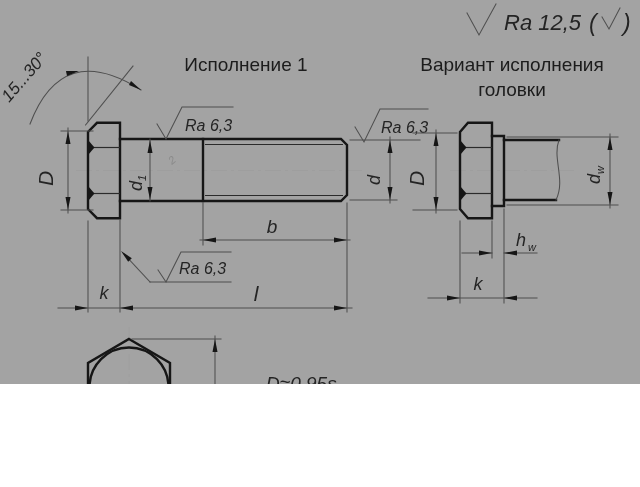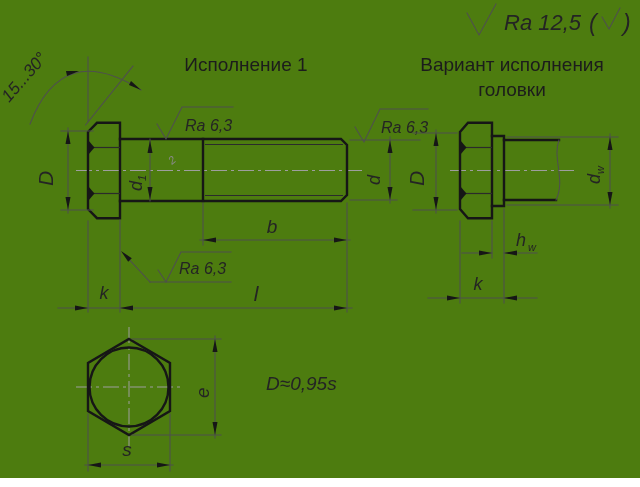--- a/index.html
+++ b/index.html
@@ -1,16 +1,16 @@
 <!DOCTYPE html>
 <html><head>
 <meta charset="utf-8">
 <style>
   html,body{margin:0;padding:0;background:#fff;}
-  #stage{position:relative;width:640px;height:478px;background:#4d7c0f;overflow:hidden;}
+  #stage{position:relative;width:640px;height:384px;background:#a3a3a3;overflow:hidden;}
   svg{display:block;}
   .outline{stroke:#161616;stroke-width:2.4;fill:none;stroke-linejoin:miter;stroke-linecap:square;}
   .med{stroke:#2b2b2b;stroke-width:1.2;fill:none;}
   .thin{stroke:#4f4f4f;stroke-width:1.05;fill:none;stroke-linecap:square;}
   .center{stroke:#9e9e9e;stroke-width:1;fill:none;stroke-dasharray:16 4 3 4;}
   .arrow{fill:#161616;stroke:none;}
   .cusp{fill:#161616;stroke:none;}
   .lbl{font-family:"Liberation Sans",sans-serif;font-style:italic;fill:#242424;}
   .title{font-family:"Liberation Sans",sans-serif;fill:#1c1c1c;}
   .note{font-family:"Liberation Sans",sans-serif;font-style:italic;fill:#8a8a8a;}

